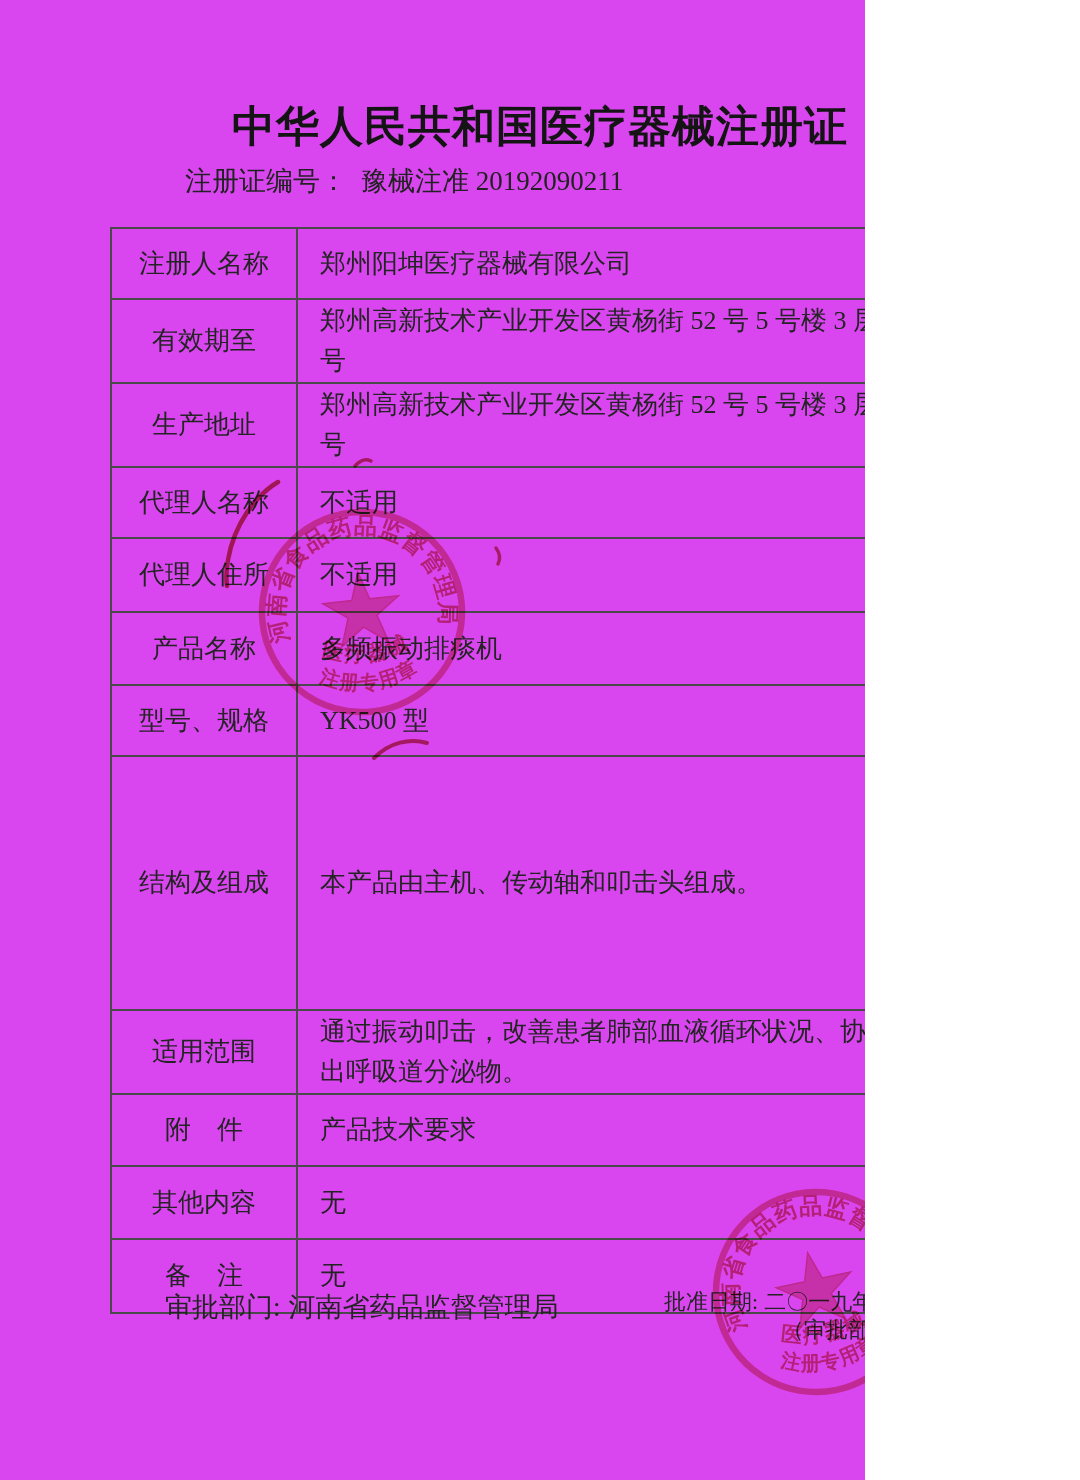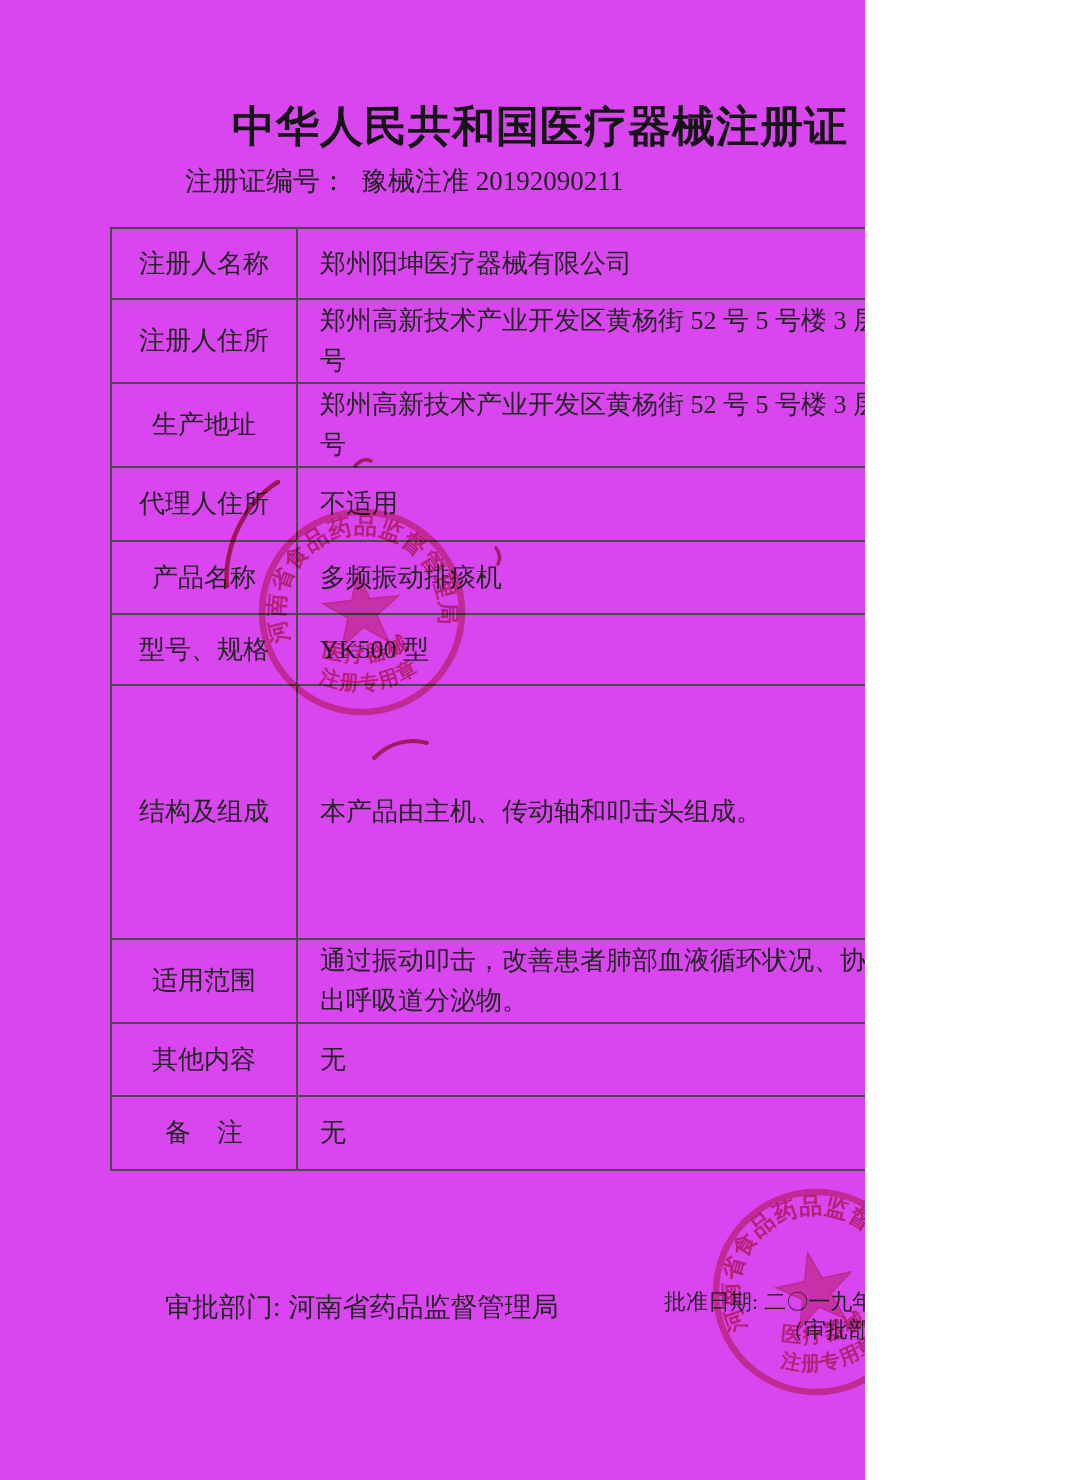--- a/index.html
+++ b/index.html
@@ -91,46 +91,54 @@
     <span>注册证编号：</span><span class="regval">豫械注准 20192090211</span>
   </div>
 
   <table class="cert">
     <tbody>
         <tr class="h0">
       <td class="lbl">注册人名称</td>
       <td class="val">郑州阳坤医疗器械有限公司</td>
     </tr>
     <tr class="h1">
-      <td class="lbl">注册人住所</td>
+      <td class="lbl">有效期至</td>
       <td class="val">郑州高新技术产业开发区黄杨街 52 号 5 号楼 3 层 16 号</td>
     </tr>
     <tr class="h2">
       <td class="lbl">生产地址</td>
       <td class="val">郑州高新技术产业开发区黄杨街 52 号 5 号楼 3 层 16 号</td>
     </tr>
+    <tr class="h3">
+      <td class="lbl">代理人名称</td>
+      <td class="val">不适用</td>
+    </tr>
     <tr class="h4">
       <td class="lbl">代理人住所</td>
       <td class="val">不适用</td>
     </tr>
     <tr class="h5">
       <td class="lbl">产品名称</td>
       <td class="val">多频振动排痰机</td>
     </tr>
     <tr class="h6">
       <td class="lbl">型号、规格</td>
       <td class="val">YK500 型</td>
     </tr>
     <tr class="h7">
       <td class="lbl">结构及组成</td>
       <td class="val">本产品由主机、传动轴和叩击头组成。</td>
     </tr>
     <tr class="h8">
       <td class="lbl">适用范围</td>
       <td class="val">通过振动叩击，改善患者肺部血液循环状况、协助排出呼吸道分泌物。</td>
+    </tr>
+    <tr class="h9">
+      <td class="lbl">附　件</td>
+      <td class="val">产品技术要求</td>
     </tr>
     <tr class="h10">
       <td class="lbl">其他内容</td>
       <td class="val">无</td>
     </tr>
     <tr class="h11">
       <td class="lbl">备　注</td>
       <td class="val">无</td>
     </tr>
   </tbody>

